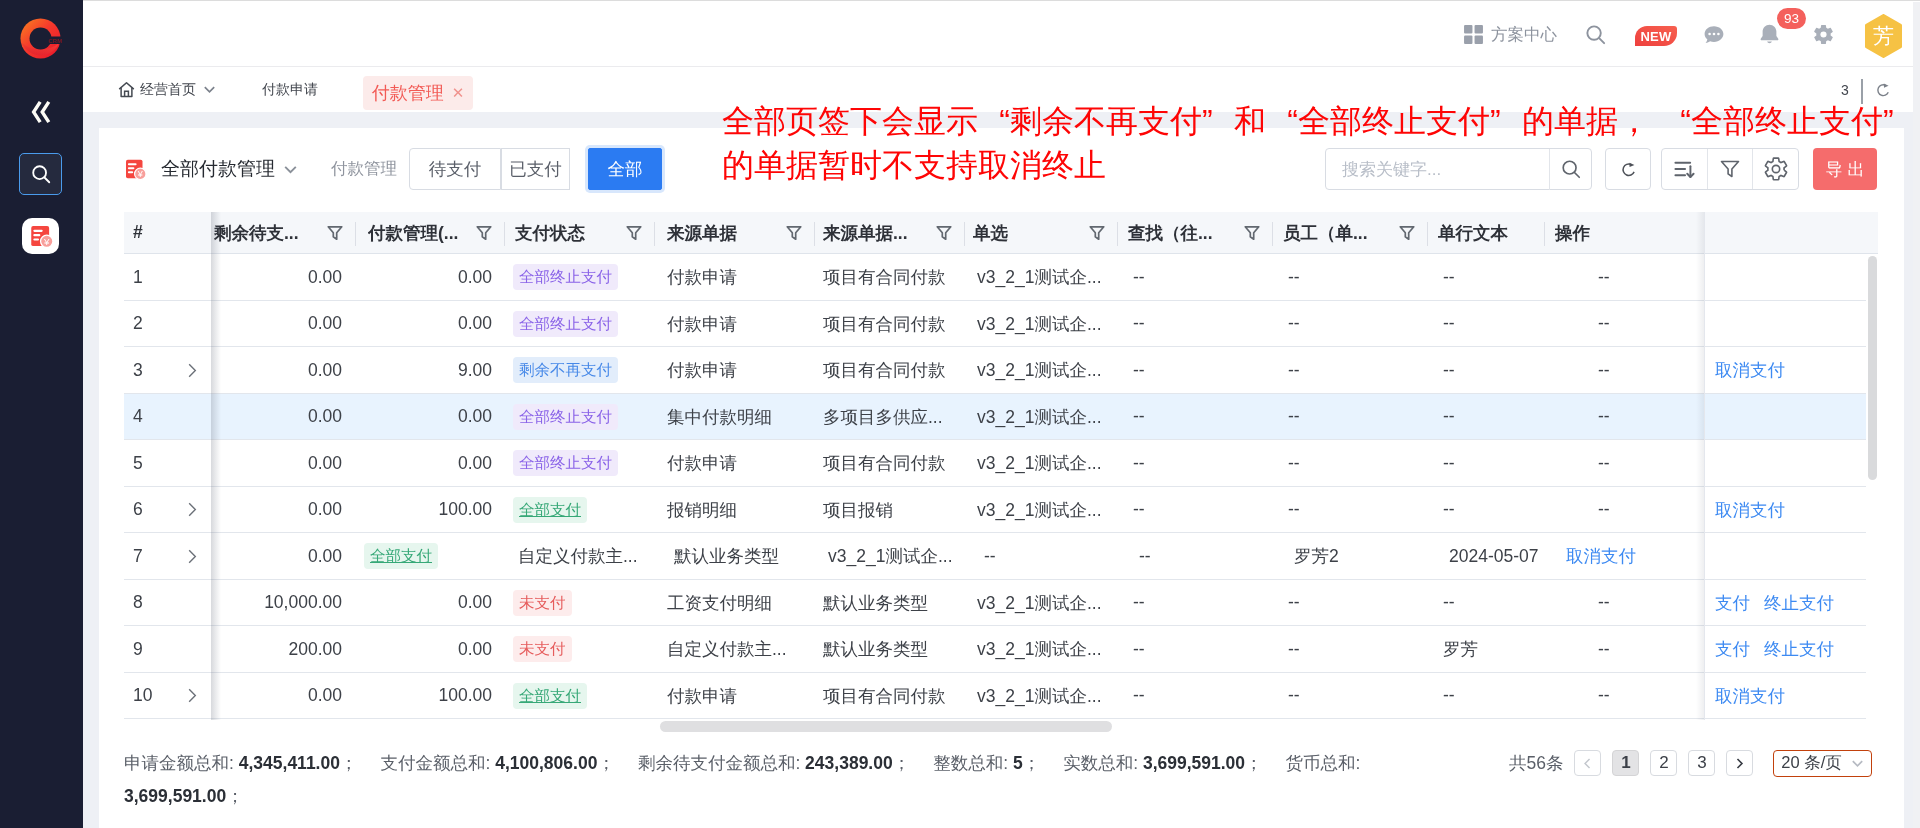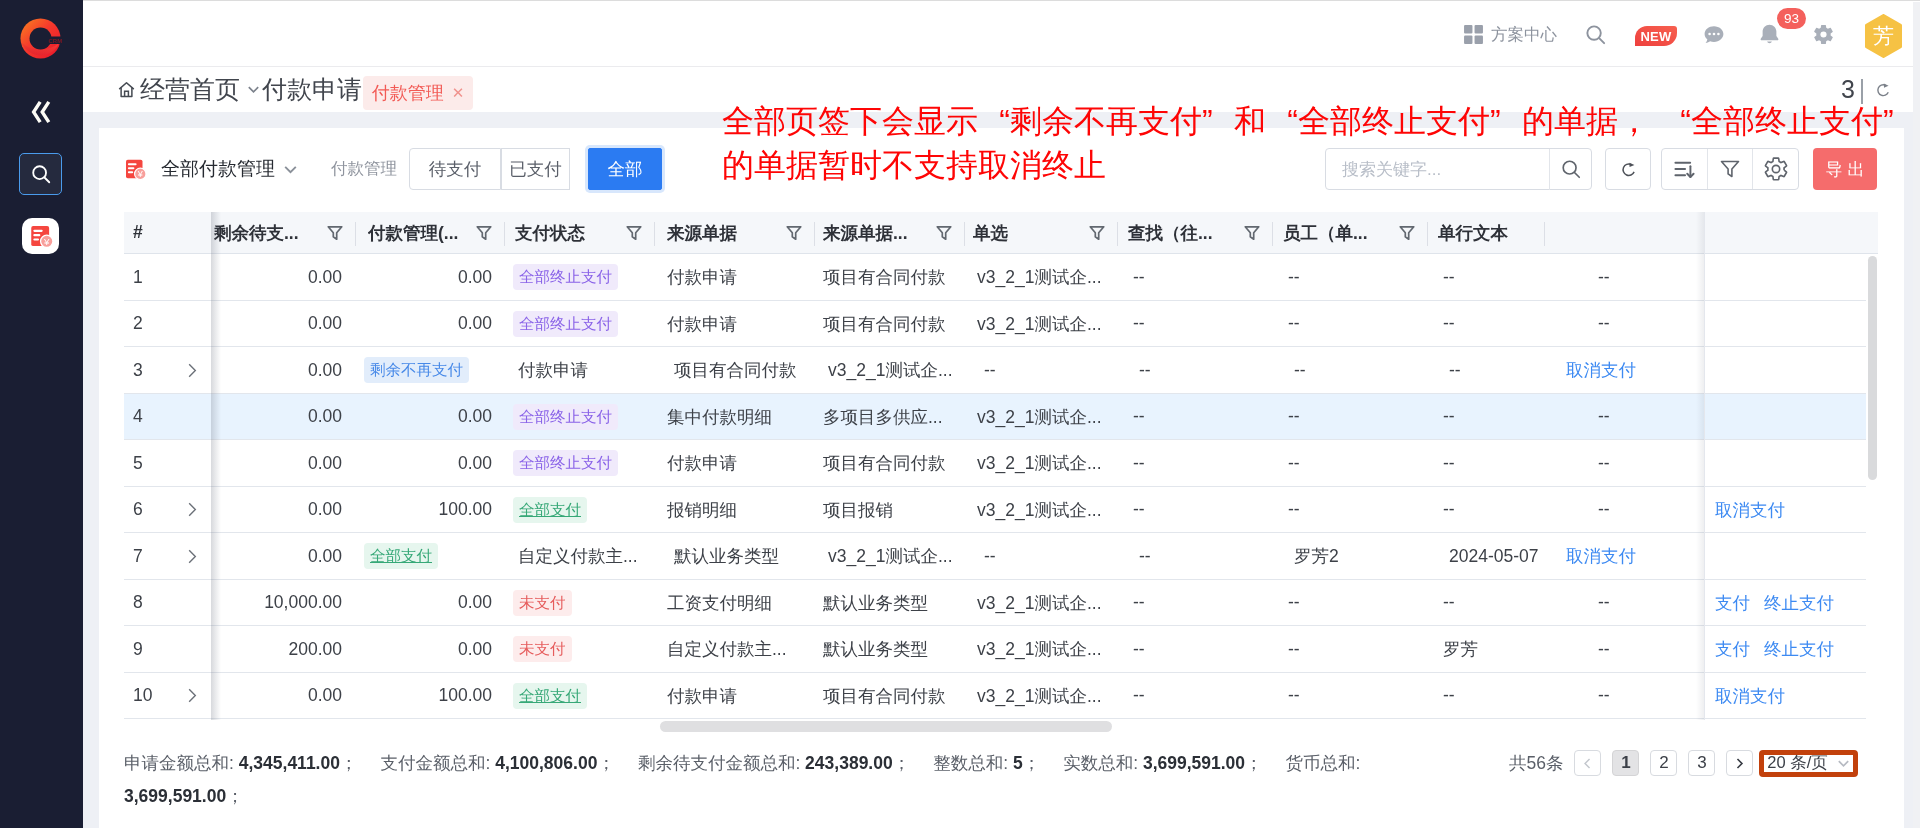--- a/index.html
+++ b/index.html
@@ -16,21 +16,21 @@
 #h-search{left:1501px;}
 #h-new{left:1552px;top:25px;height:20px;width:42px;background:linear-gradient(205deg,#f7604f,#ee403e);border-radius:12px 3px 13px 0;color:#fff;font-size:13px;font-weight:bold;display:flex;align-items:center;justify-content:center;letter-spacing:.3px;}
 #h-chat{left:1619px;}
 #h-bell{left:1674px;}
 #h-badge{left:1694px;top:7px;min-width:29px;height:21px;background:#f4605c;border-radius:11px;color:#fff;font-size:13.5px;display:flex;align-items:center;justify-content:center;padding:0 6px;}
 #h-gear{left:1729px;}
 #h-avatar{left:1780px;top:13px;}
 #h-avatar .tx{position:absolute;left:0;top:0;width:41px;height:44px;display:flex;align-items:center;justify-content:center;color:#fff;font-size:21px;}
 
 #crumb{left:83px;top:67px;width:1837px;height:45px;background:#fff;z-index:15;}
-#crumb .it{position:absolute;top:0;height:45px;display:flex;align-items:center;color:#41454d;font-size:25px;}
+#crumb .it{position:absolute;top:0;height:45px;display:flex;align-items:center;color:#41454d;font-size:14px;}
 #bc-home{left:34px;}
 #bc-home svg{margin-right:4px;}
 #bc-1{left:179px;color:#4a4e56;}
 #tabpill{position:absolute;left:280px;top:9px;width:110px;height:34px;background:#fcebea;border-radius:4px;display:flex;align-items:center;justify-content:center;color:#f25a55;font-size:18px;}
 #tabpill .x{color:#f0928d;font-size:15px;margin-left:8px;}
 #bc-r3{left:1758px;color:#8a909b;font-size:17px;}
 #bc-div{position:absolute;left:1778px;top:12px;width:1.5px;height:25px;background:#9aa0a8;}
 #bc-ref{left:1792px;}
 
 #page{left:83px;top:112px;width:1837px;height:716px;background:#eef0f5;}
@@ -76,21 +76,21 @@
 #vsb{left:1868px;top:256px;width:9px;height:224px;border-radius:5px;background:#d9dadc;z-index:9;}
 #hsb{left:660px;top:721px;width:452px;height:11px;border-radius:6px;background:#dfdfe1;z-index:9;}
 
 #sum1{left:124px;top:751px;z-index:6;font-size:17.5px;color:#5a5f68;}
 #sum2{left:124px;top:784px;z-index:6;font-size:17.5px;color:#5a5f68;}
 .sv{font-weight:bold;color:#2b2f36;}
 .sp{display:inline-block;width:23px;}
 #pgn{position:absolute;left:1509px;top:750px;z-index:6;height:26px;display:flex;align-items:center;font-size:17.5px;color:#5a5f68;}
 .pbtn{width:27px;height:26px;border:1px solid #d8dbe0;border-radius:4px;background:#fff;display:flex;align-items:center;justify-content:center;margin-left:11px;font-size:17px;color:#3c4048;}
 .pbtn.on{background:#e3e3e5;border-color:#d4d4d6;font-weight:bold;}
-#psel{width:99px;height:27px;border:5px solid #c2410c;border-radius:4px;background:#fff;display:flex;align-items:center;justify-content:center;margin-left:6px;font-size:16.5px;color:#3c4048;}
+#psel{width:99px;height:27px;border:1px solid #c2410c;border-radius:4px;background:#fff;display:flex;align-items:center;justify-content:center;margin-left:20px;font-size:16.5px;color:#3c4048;}
 #psel svg{margin-left:8px;}
 
 .fqo{display:inline-block;width:32px;text-align:right;}.fqc{display:inline-block;width:32px;text-align:left;}
 #rednote{left:722px;top:100px;width:1230px;color:#fe0505;font-size:32px;line-height:43.8px;z-index:50;font-family:"Liberation Sans",sans-serif;}
 </style></head><body>
 <div id="sidebar" class="abs">
     <svg width="47" height="47" viewBox="0 0 47 47" style="position:absolute;left:17px;top:15px;">
       <defs>
         <linearGradient id="lg1" x1="0" y1="0" x2="1" y2="1">
           <stop offset="0" stop-color="#f9841f"></stop>
@@ -308,20 +308,23 @@
       <span class="lb">员工（单...</span>
       <svg class="fn" width="18" height="18" viewBox="0 0 18 18" fill="none" stroke="#626870" stroke-width="1.7" stroke-linejoin="round">
         <path d="M2.2 2.8h13.6l-5.1 6v6.4l-3.4-2.5V8.8z"></path>
       </svg>
       <span class="hdv"></span>
     </div>
     <div class="hc" style="width:117px;padding-left:10px;">
       <span class="lb">单行文本</span>
       <span class="hdv"></span>
     </div>
+    <div class="hc" style="width:161px;padding-left:10px;">
+      <span class="lb">操作</span>
+    </div>
     <div style="width:12px;"></div>
   </div>
 <div class="trow" style="top:254.0px;">
     <div class="c" style="width:87px;padding-left:9px;position:relative;">1</div>
     <div class="c num" style="width:145px;padding-right:14px;">0.00</div>
     <div class="c num" style="width:149px;padding-right:13px;">0.00</div>
     <div class="c" style="width:150px;padding-left:8px;">
       <span class="chip purple">全部终止支付</span>
     </div>
     <div class="c" style="width:160px;padding-left:12px;">付款申请</div>
@@ -349,20 +352,21 @@
     <div class="c" style="width:117px;padding-left:10px;">--</div>
     <div class="c" style="width:161px;padding-left:10px;"></div>
   </div>
 <div class="trow" style="top:347.0px;">
     <div class="c" style="width:87px;padding-left:9px;position:relative;">3<span style="position:absolute;left:59px;display:flex;">
         <svg width="17" height="17" viewBox="0 0 16 16" fill="none" stroke="#6b7078" stroke-width="1.3">
           <path d="M5.8 2.2 11.6 8 5.8 13.8"></path>
         </svg>
       </span></div>
     <div class="c num" style="width:145px;padding-right:14px;">0.00</div>
+    <div class="c num" style="width:149px;padding-right:13px;">9.00</div>
     <div class="c" style="width:150px;padding-left:8px;">
       <span class="chip blue">剩余不再支付</span>
     </div>
     <div class="c" style="width:160px;padding-left:12px;">付款申请</div>
     <div class="c" style="width:150px;padding-left:8px;">项目有合同付款</div>
     <div class="c" style="width:160px;padding-left:12px;">v3_2_1测试企...</div>
     <div class="c" style="width:153px;padding-left:8px;">--</div>
     <div class="c" style="width:155px;padding-left:10px;">--</div>
     <div class="c" style="width:155px;padding-left:10px;">--</div>
     <div class="c" style="width:117px;padding-left:10px;">--</div>

